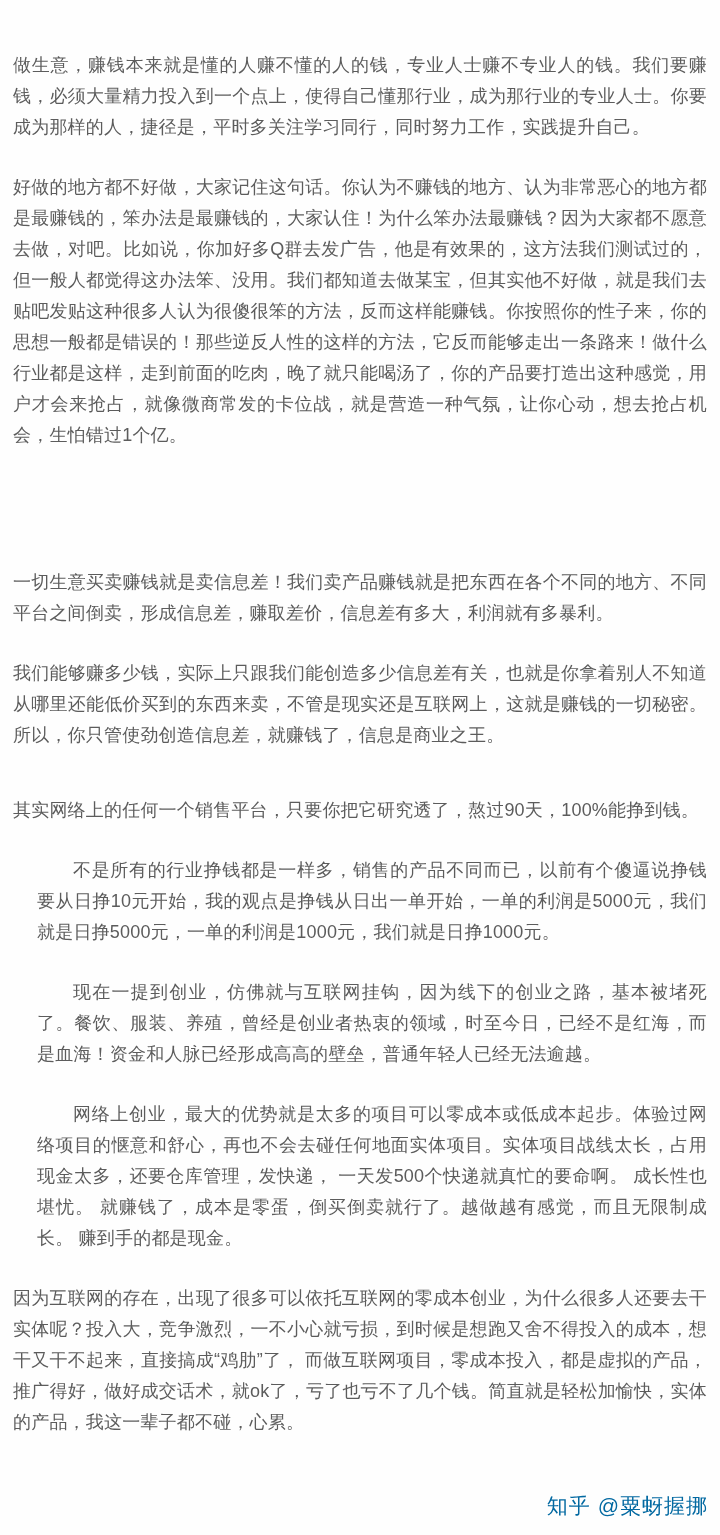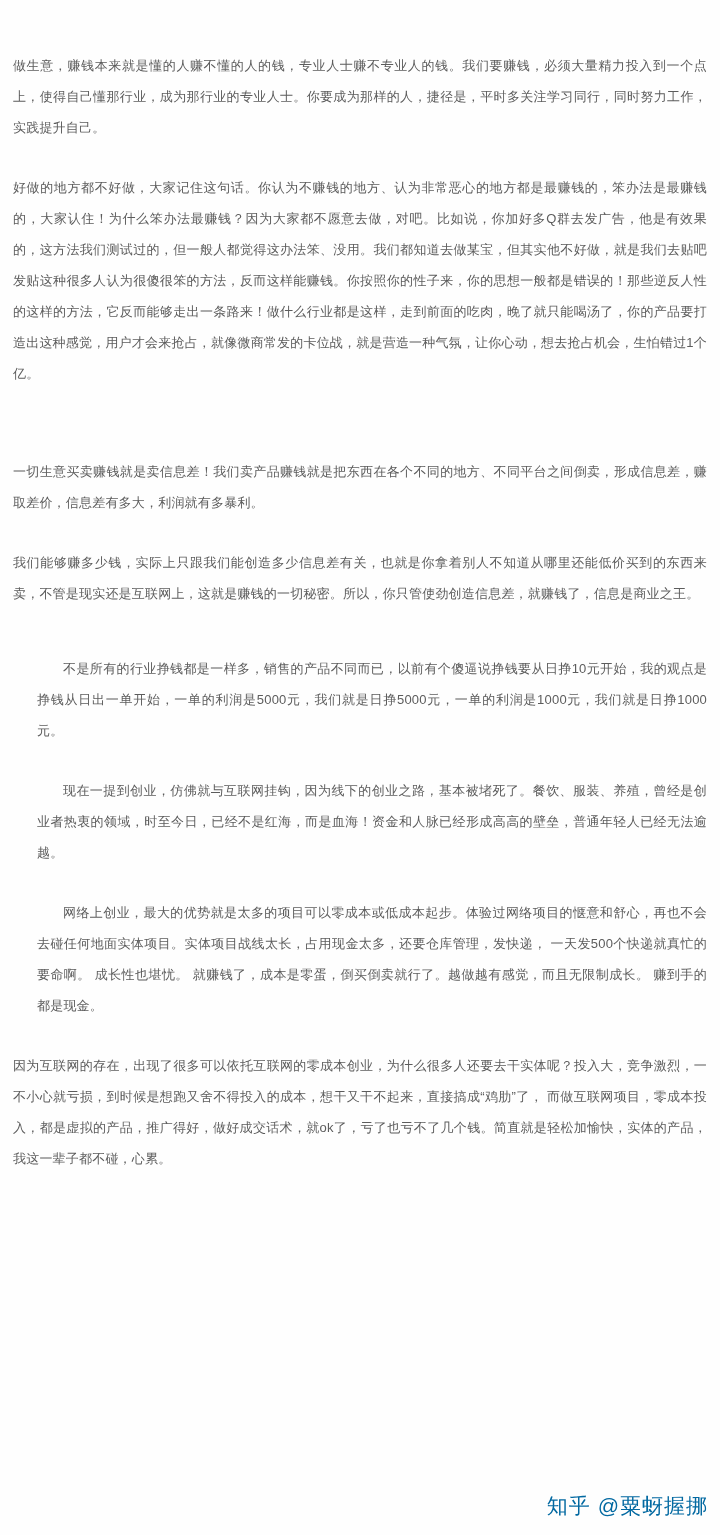--- a/index.html
+++ b/index.html
@@ -7,47 +7,48 @@
     width: 720px;
     height: 1535px;
     background: #fefefe;
     position: relative;
     overflow: hidden;
     font-family: "Liberation Sans", sans-serif;
   }
   .article {
     padding: 50px 13px 0 13px;
     color: #5c5c5c;
-    font-size: 13px;
+    font-size: 18px;
     line-height: 31px;
     text-align: justify;
     letter-spacing: 0.2px;
   }
   .para { margin: 0 0 29px 0; }
   .para.indent { text-indent: 2em; margin-left: 24px; }
-  .para.gap-after-large { margin-bottom: 67px; }
+  .para.gap-after-large { margin-bottom: 116px; }
   .para.gap-after-medium { margin-bottom: 44px; }
   .watermark {
     position: absolute;
     top: 1492px;
     right: 12px;
     font-size: 21px;
     color: #0369a1;
     letter-spacing: 1px;
     white-space: nowrap;
     text-shadow: 0.5px 0.5px 0 #ffffff;
   }
 </style>
 </head>
 <body>
 
 <div class="article">
   <p class="para">做生意，赚钱本来就是懂的人赚不懂的人的钱，专业人士赚不专业人的钱。我们要赚钱，必须大量精力投入到一个点上，使得自己懂那行业，成为那行业的专业人士。你要成为那样的人，捷径是，平时多关注学习同行，同时努力工作，实践提升自己。</p>
   <p class="para gap-after-large">好做的地方都不好做，大家记住这句话。你认为不赚钱的地方、认为非常恶心的地方都是最赚钱的，笨办法是最赚钱的，大家认住！为什么笨办法最赚钱？因为大家都不愿意去做，对吧。比如说，你加好多Q群去发广告，他是有效果的，这方法我们测试过的，但一般人都觉得这办法笨、没用。我们都知道去做某宝，但其实他不好做，就是我们去贴吧发贴这种很多人认为很傻很笨的方法，反而这样能赚钱。你按照你的性子来，你的思想一般都是错误的！那些逆反人性的这样的方法，它反而能够走出一条路来！做什么行业都是这样，走到前面的吃肉，晚了就只能喝汤了，你的产品要打造出这种感觉，用户才会来抢占，就像微商常发的卡位战，就是营造一种气氛，让你心动，想去抢占机会，生怕错过1个亿。</p>
   <p class="para">一切生意买卖赚钱就是卖信息差！我们卖产品赚钱就是把东西在各个不同的地方、不同平台之间倒卖，形成信息差，赚取差价，信息差有多大，利润就有多暴利。</p>
   <p class="para gap-after-medium">我们能够赚多少钱，实际上只跟我们能创造多少信息差有关，也就是你拿着别人不知道从哪里还能低价买到的东西来卖，不管是现实还是互联网上，这就是赚钱的一切秘密。所以，你只管使劲创造信息差，就赚钱了，信息是商业之王。</p>
+  <p class="para">其实网络上的任何一个销售平台，只要你把它研究透了，熬过90天，100%能挣到钱。</p>
   <p class="para indent">不是所有的行业挣钱都是一样多，销售的产品不同而已，以前有个傻逼说挣钱要从日挣10元开始，我的观点是挣钱从日出一单开始，一单的利润是5000元，我们就是日挣5000元，一单的利润是1000元，我们就是日挣1000元。</p>
   <p class="para indent">现在一提到创业，仿佛就与互联网挂钩，因为线下的创业之路，基本被堵死了。餐饮、服装、养殖，曾经是创业者热衷的领域，时至今日，已经不是红海，而是血海！资金和人脉已经形成高高的壁垒，普通年轻人已经无法逾越。</p>
   <p class="para indent">网络上创业，最大的优势就是太多的项目可以零成本或低成本起步。体验过网络项目的惬意和舒心，再也不会去碰任何地面实体项目。实体项目战线太长，占用现金太多，还要仓库管理，发快递， 一天发500个快递就真忙的要命啊。 成长性也堪忧。 就赚钱了，成本是零蛋，倒买倒卖就行了。越做越有感觉，而且无限制成长。 赚到手的都是现金。</p>
   <p class="para">因为互联网的存在，出现了很多可以依托互联网的零成本创业，为什么很多人还要去干实体呢？投入大，竞争激烈，一不小心就亏损，到时候是想跑又舍不得投入的成本，想干又干不起来，直接搞成“鸡肋”了， 而做互联网项目，零成本投入，都是虚拟的产品，推广得好，做好成交话术，就ok了，亏了也亏不了几个钱。简直就是轻松加愉快，实体的产品，我这一辈子都不碰，心累。</p>
 </div>
 
 <div class="watermark"><span>知乎</span> <span>@粟蚜握挪</span></div>
 
 </body></html>

